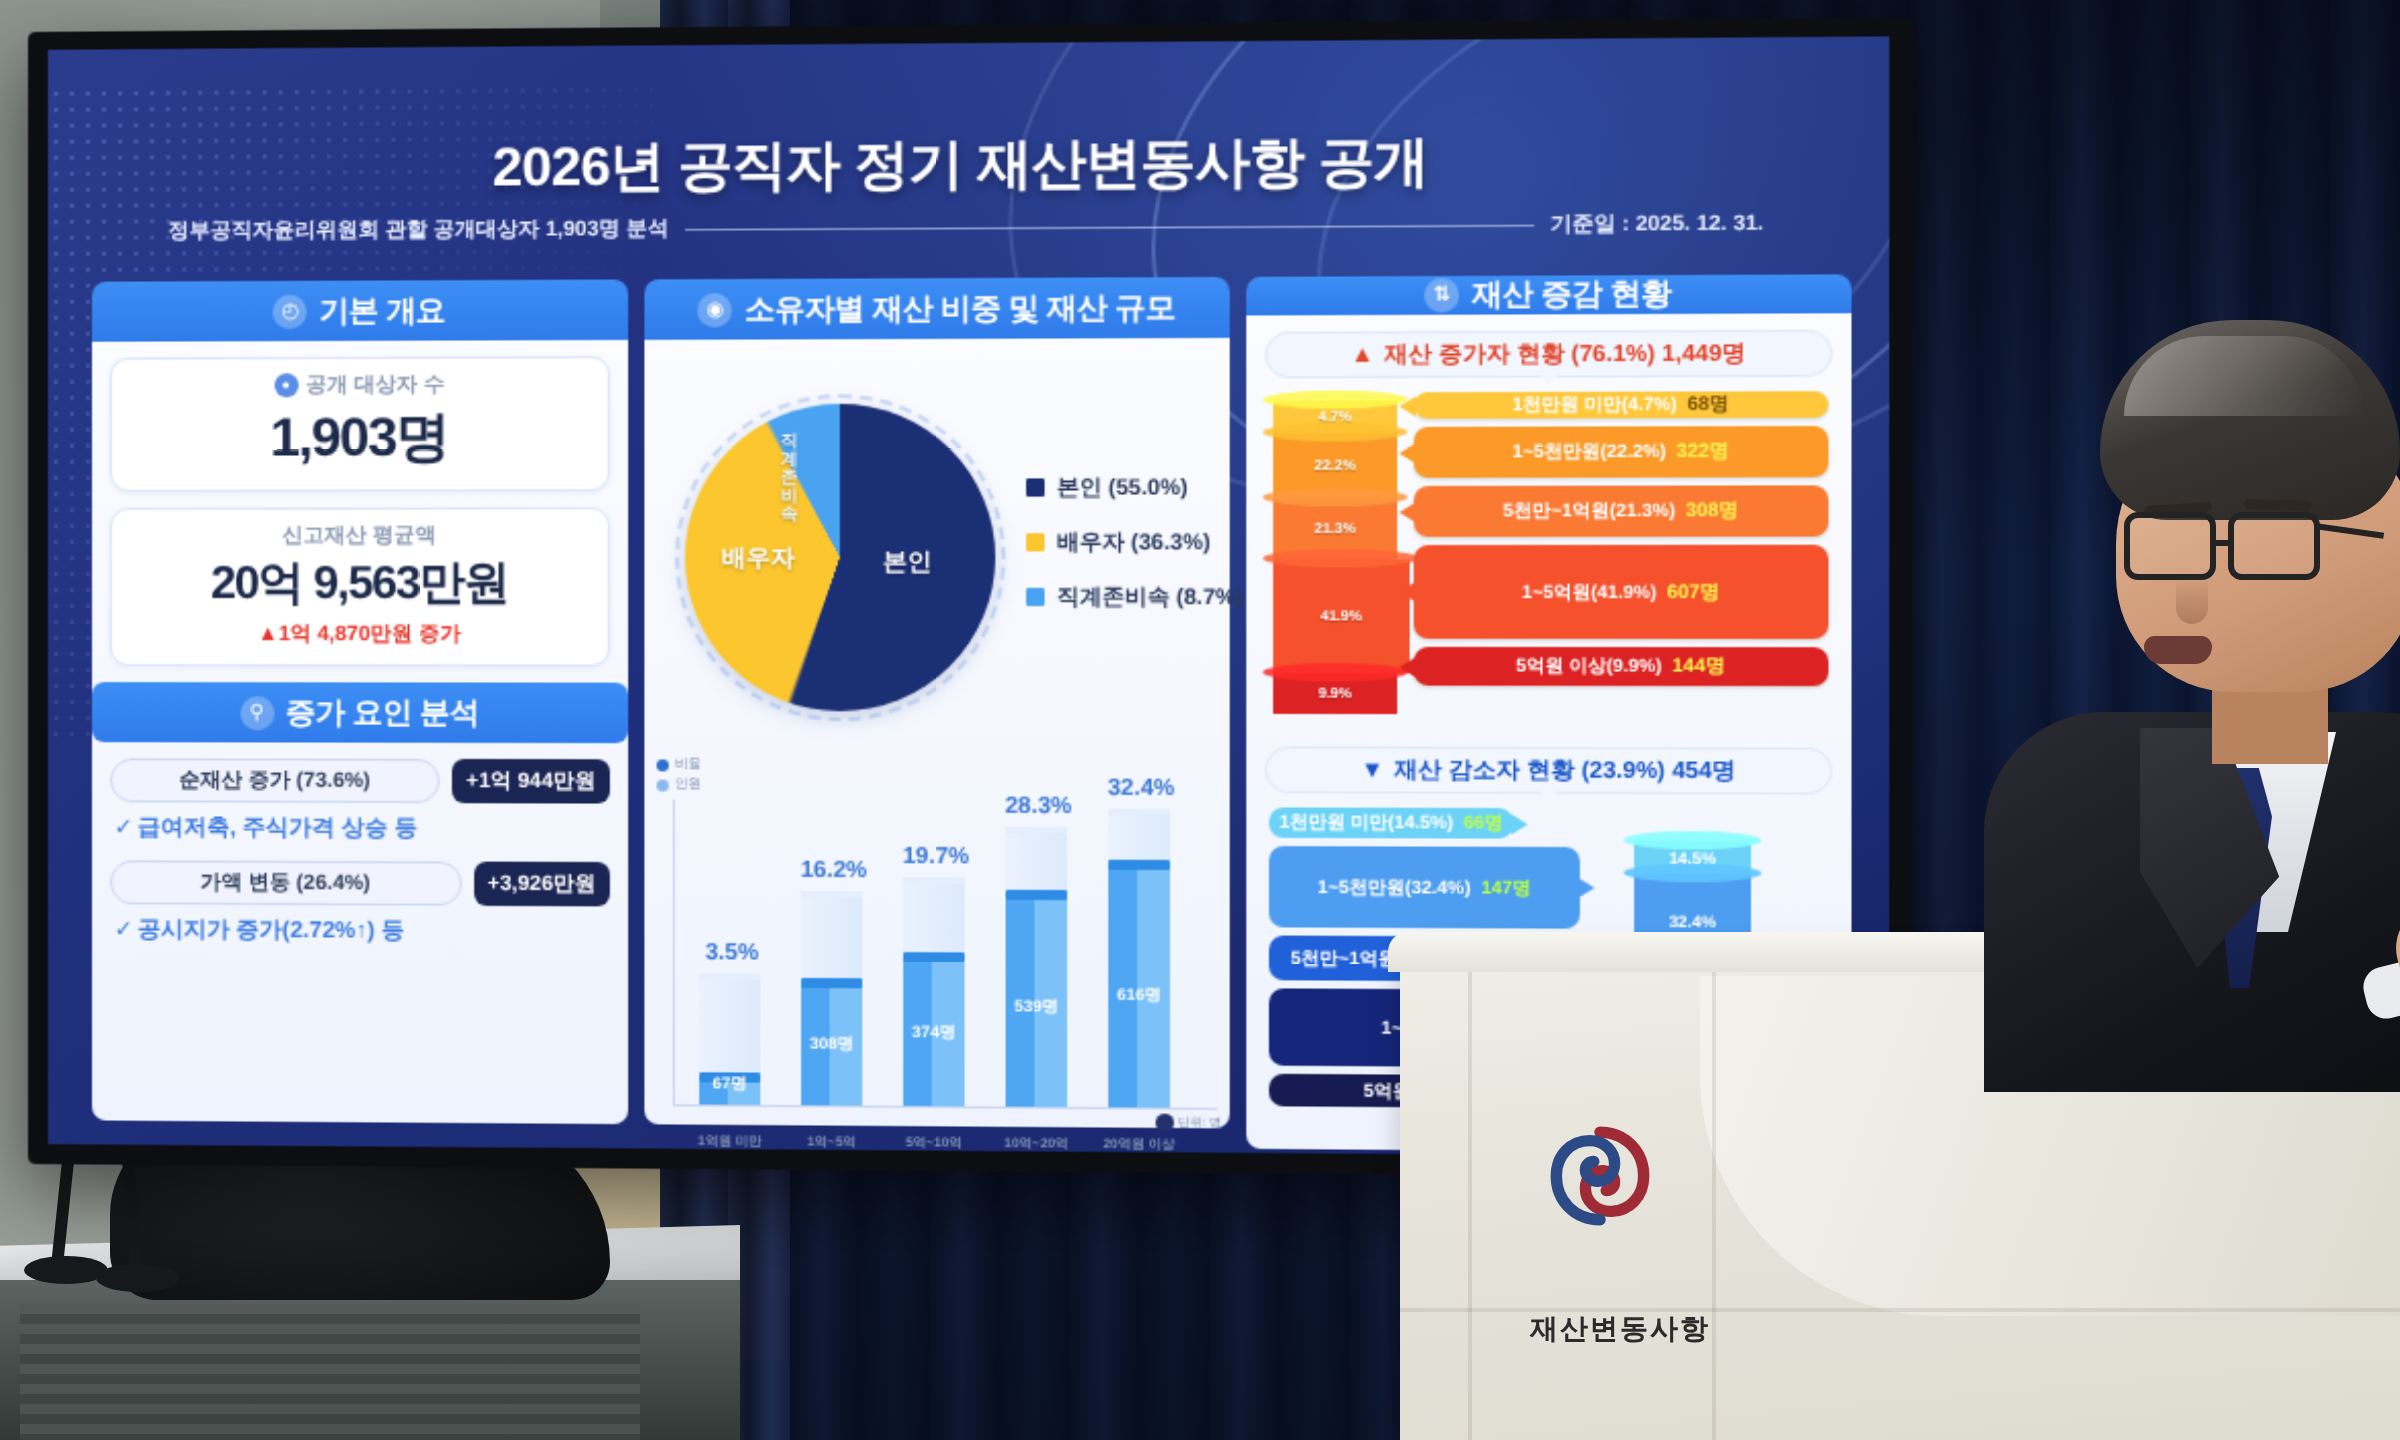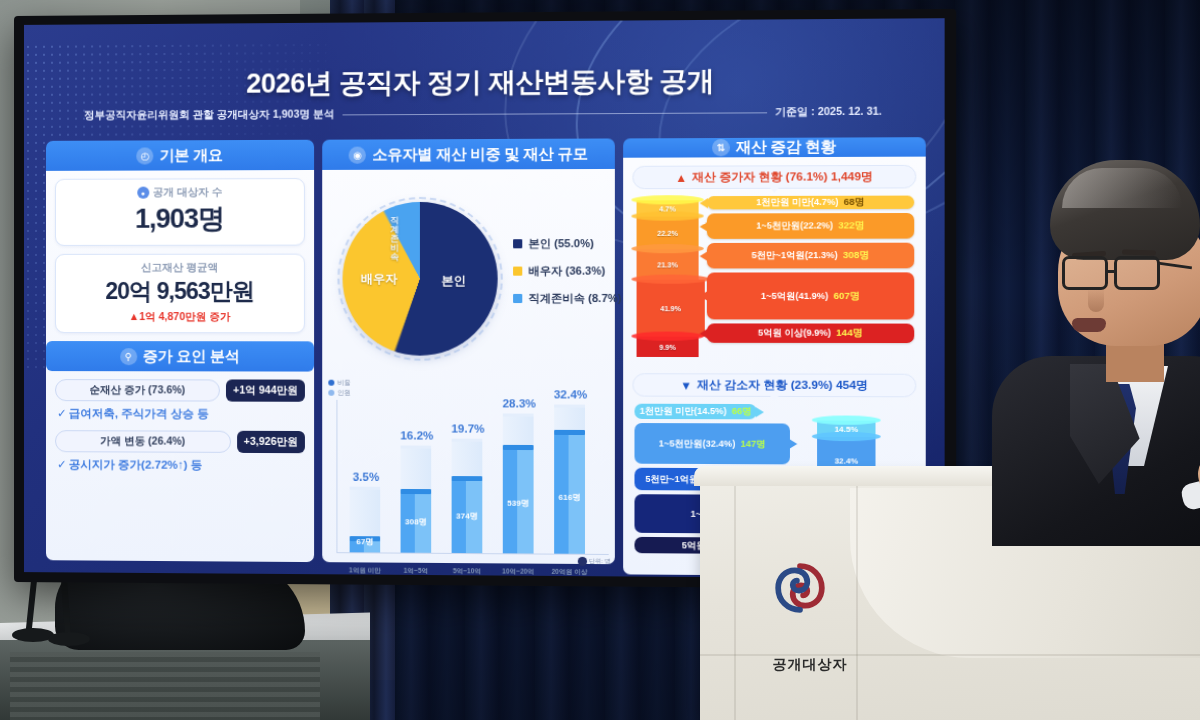--- a/index.html
+++ b/index.html
@@ -693,21 +693,21 @@
 <div id="podium">
   <div class="podium-top"></div>
   <div class="podium-curve"></div>
   <div class="podium-seam pod-v1"></div>
   <div class="podium-seam pod-v2"></div>
   <div class="podium-seam pod-h1"></div>
   <svg class="gov-logo" viewBox="0 0 100 100">
     <path d="M50 8 C74 8 92 26 92 50 C92 70 78 84 60 84 C46 84 36 74 36 62 C36 52 43 45 52 45 C59 45 64 50 64 56 C64 61 60 64 56 64" fill="none" stroke="#9e2b35" stroke-width="11" stroke-linecap="round"></path>
     <path d="M50 92 C26 92 8 74 8 50 C8 30 22 16 40 16 C54 16 64 26 64 38 C64 48 57 55 48 55 C41 55 36 50 36 44 C36 39 40 36 44 36" fill="none" stroke="#2b4a86" stroke-width="11" stroke-linecap="round"></path>
   </svg>
-  <div class="gov-text">공개대상자</div>
+  <div class="gov-text">재산변동사항</div>
 </div>
 
 <div id="speaker">
   <div class="sp-suit"></div>
   <div class="sp-shirt"></div>
   <div class="sp-tie"></div>
   <div class="sp-lapel"></div>
   <div class="sp-neck"></div>
   <div class="sp-ear"></div>
   <div class="sp-face"></div>

